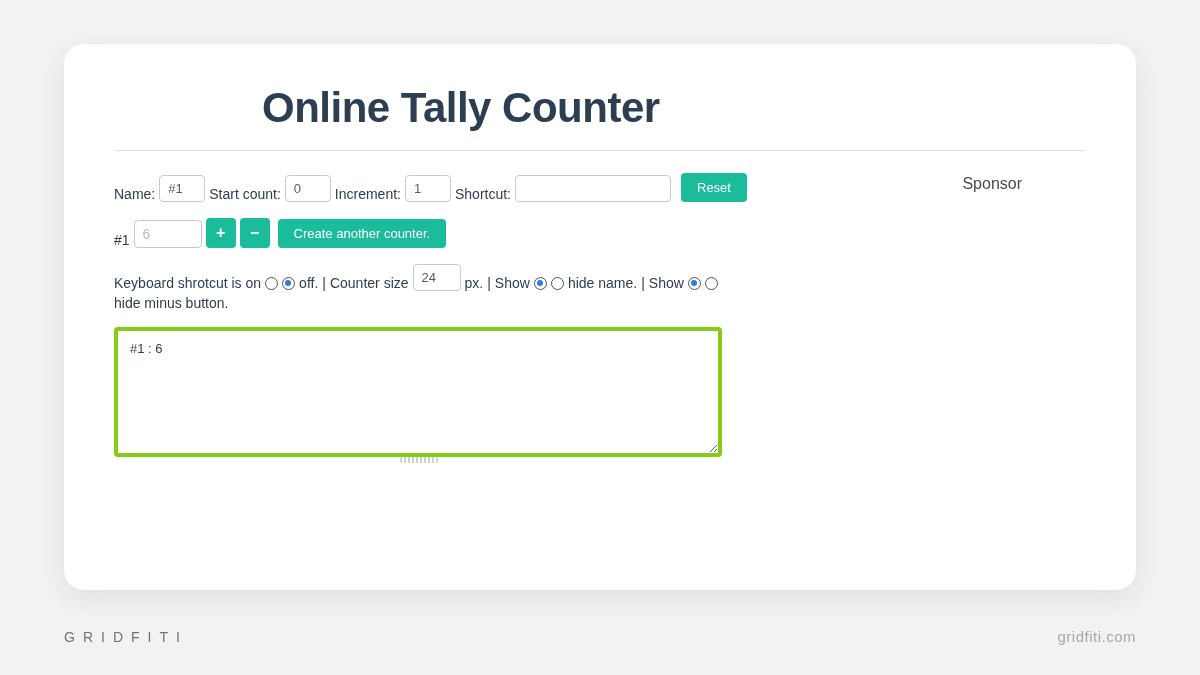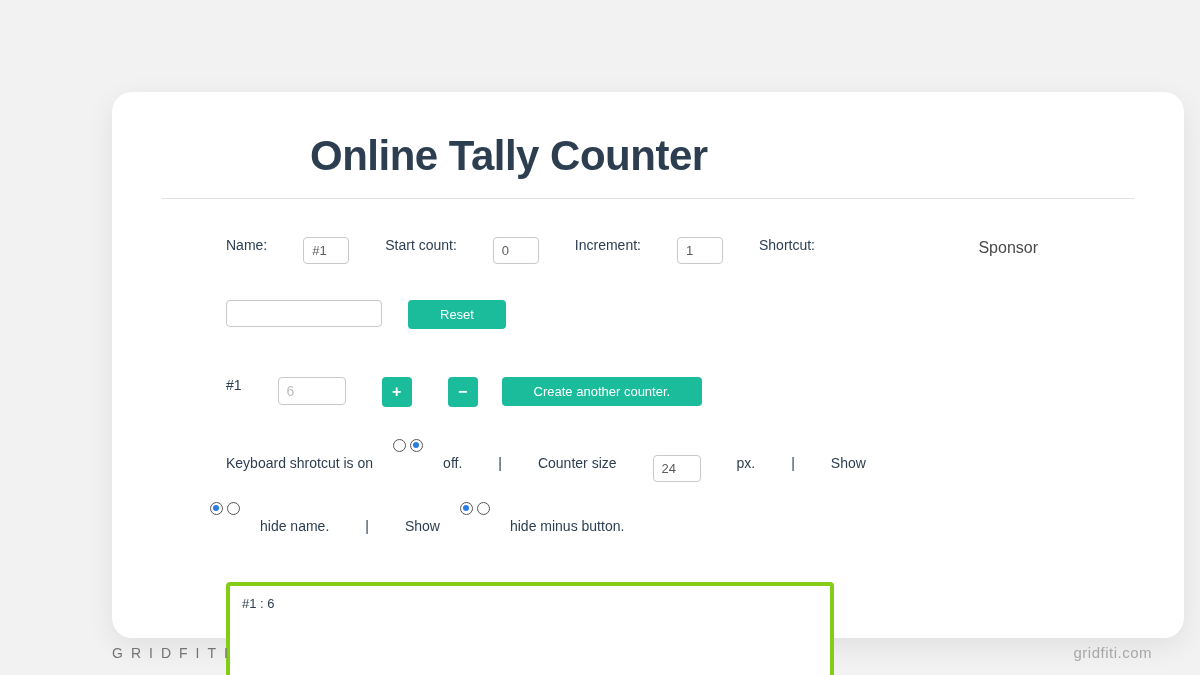--- a/index.html
+++ b/index.html
@@ -1,15 +1,15 @@
 <!DOCTYPE html>
 <html><head>
   <meta charset="utf-8">
   <style>
-    * { box-sizing: border-box; margin: 16px; padding: 0; }
+    * { box-sizing: border-box; margin: 0; padding: 0; }
     body {
       font-family: -apple-system, BlinkMacSystemFont, "Segoe UI", Helvetica, Arial, sans-serif;
       background: #f2f2f2;
       width: 1200px;
       height: 675px;
       position: relative;
       overflow: hidden;
     }
     .card {
       background: #fff;
@@ -31,21 +31,21 @@
     }
     hr.rule {
       border: none;
       border-top: 1px solid #e0e0e0;
       margin: 0 0 22px 0;
     }
     .content { position: relative; }
     .main-col { width: 716px; }
     .row {
       display: flex;
-      align-items: flex-start;
+      align-items: flex-end;
       flex-wrap: wrap;
       font-size: 14px;
       color: #2c3e50;
       margin-bottom: 16px;
       gap: 4px 4px;
     }
     .lbl { color: #2c3e50; }
     input[type="text"].fld {
       border: 1px solid #c9c9c9;
       border-radius: 4px;
@@ -57,21 +57,21 @@
     .w-name { width: 46px; }
     .w-count { width: 46px; }
     .w-incr { width: 46px; }
     .w-shortcut { width: 156px; }
     .w-size { width: 48px; }
     .btn {
       background: #1abc9c;
       color: #fff;
       border: none;
       border-radius: 4px;
-      padding: 7px 32px;
+      padding: 7px 16px;
       font-size: 13px;
       font-weight: 500;
       cursor: pointer;
     }
     .btn-sm {
       background: #1abc9c;
       color: #fff;
       border: none;
       border-radius: 4px;
       width: 30px;

